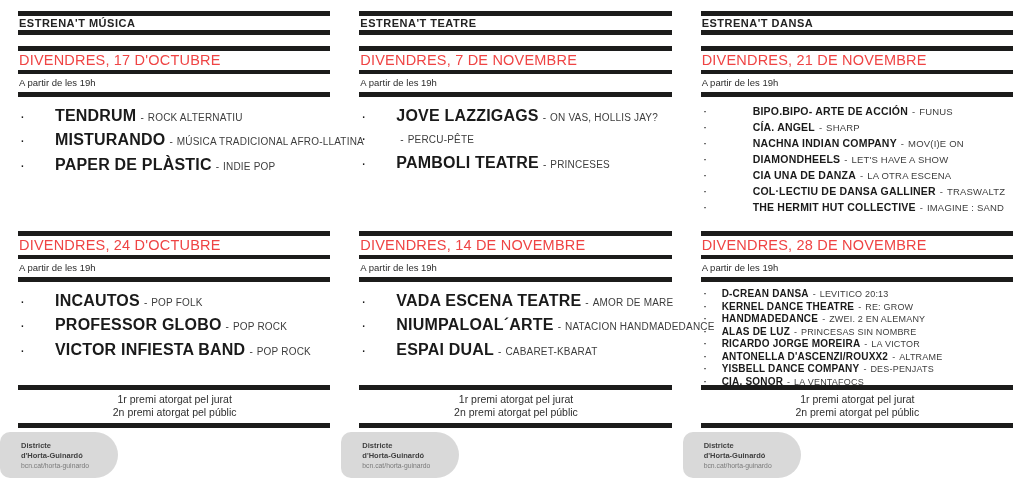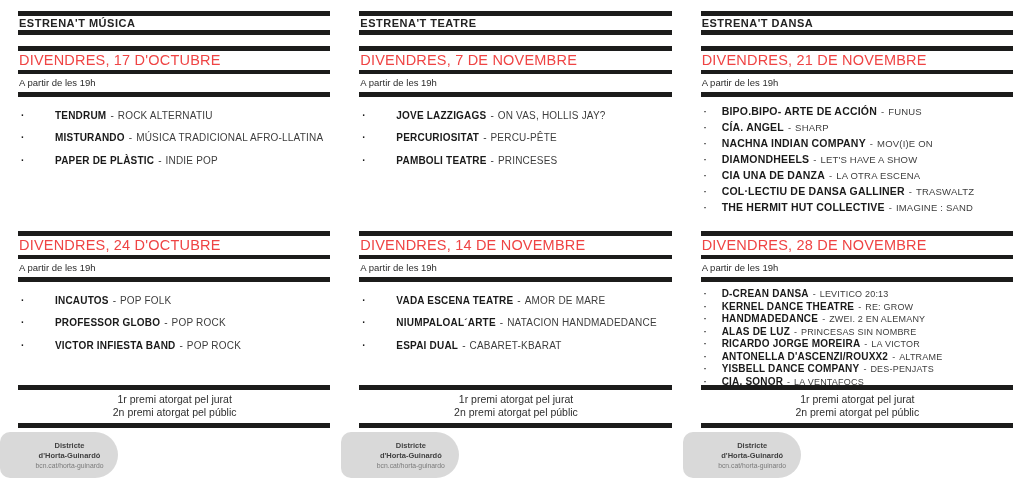--- a/index.html
+++ b/index.html
@@ -67,28 +67,28 @@
     flex: 0 0 auto;
     padding-left: 3px;
   }
   .event-artist { font-weight: 700; color: #1a1a1a; letter-spacing: 0.2px; }
   .sep { color: #3d3d3d; padding: 0 4px; }
   .event-genre { color: #3d3d3d; letter-spacing: 0.2px; }
 
   
   ul.density-3 li { line-height: 22.4px; }
   ul.density-3 .bullet { width: 37px; font-size: 10px; }
-  ul.density-3 .event-artist { font-size: 10px; text-align: center; }
+  ul.density-3 .event-artist { font-size: 16px; text-align: center; }
   ul.density-3 .sep, ul.density-3 .event-genre { font-size: 10px; }
 
   
   ul.density-7 { margin-top: 7px; }
   ul.density-7 li { line-height: 15px; }
   ul.density-7 .bullet { width: 21px; font-size: 9px; }
-  ul.density-7 .event-artist { font-size: 10.5px; }
+  ul.density-7 .event-artist { font-size: 10.5px; margin-left: 31px; }
   ul.density-7 .sep, ul.density-7 .event-genre { font-size: 9.5px; }
 
   
   ul.density-8 { margin-top: 6px; }
   ul.density-8 li { line-height: 12.5px; }
   ul.density-8 .bullet { width: 21px; font-size: 9px; }
   ul.density-8 .event-artist { font-size: 10px; }
   ul.density-8 .sep, ul.density-8 .event-genre { font-size: 9px; }
 
   .footer-block { top: 385px; }
@@ -102,21 +102,20 @@
 
   .badge {
     position: absolute;
     top: 432px;
     left: 0;
     width: 118px;
     height: 46px;
     background: var(--badge-bg, #d9d9d9);
     border-radius: 10px 23px 23px 10px;
     padding: 9px 0 0 21px;
-    text-align: center;
   }
   .badge-line {
     font-size: 7.5px;
     font-weight: 700;
     color: #3f3f3f;
     line-height: 9.5px;
   }
   .badge-url {
     font-size: 6.8px;
     color: #7b7b7b;
@@ -230,21 +229,20 @@
       <ul class="event-list density-3">
   <li>
     <span class="bullet">·</span>
     <span class="event-artist">JOVE LAZZIGAGS</span>
     <span class="sep">-</span>
     <span class="event-genre">ON VAS, HOLLIS JAY?</span>
   </li>
 
   <li>
     <span class="bullet">·</span>
-    <span class="event-artist">PERCURIOSITAT</span>
     <span class="sep">-</span>
     <span class="event-genre">PERCU-PÊTE</span>
   </li>
 
   <li>
     <span class="bullet">·</span>
     <span class="event-artist">PAMBOLI TEATRE</span>
     <span class="sep">-</span>
     <span class="event-genre">PRINCESES</span>
   </li>

